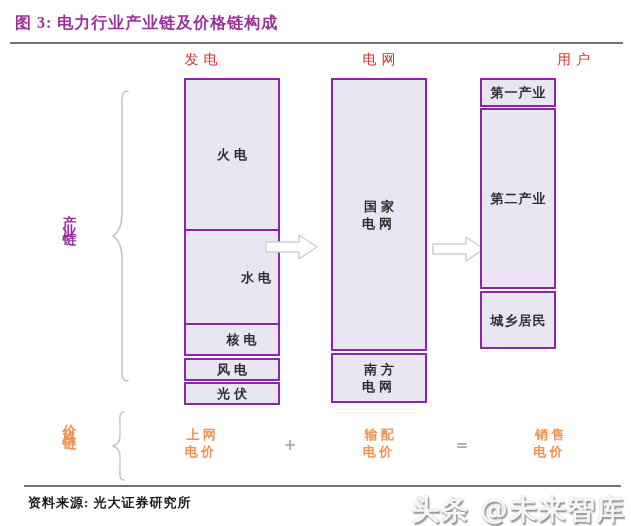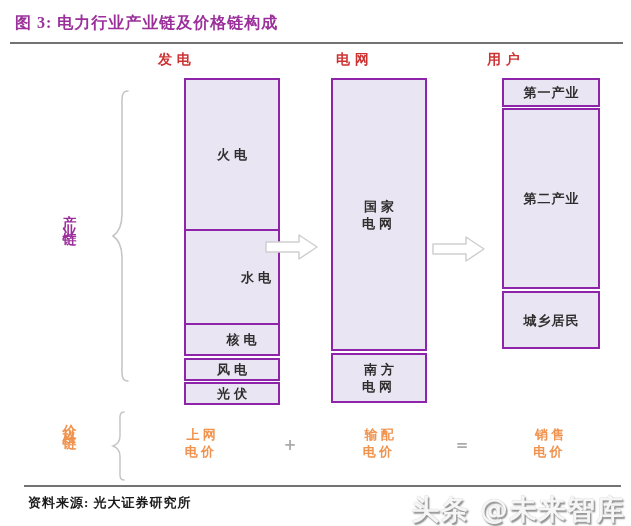--- a/index.html
+++ b/index.html
@@ -19,32 +19,32 @@
   .title{
     position:absolute;left:15px;top:13px;
     font-size:16px;font-weight:bold;color:var(--title_purple,#9B309B);
     letter-spacing:1px;white-space:nowrap;
   }
   .rule{position:absolute;background:var(--line_gray,#737373);}
   .top-rule{left:10px;top:42px;width:613px;height:2px;}
   .bottom-rule{left:24px;top:485px;width:597px;height:2px;}
 
   .col-header{
-    position:absolute;top:51px;text-align:left;
-    font-size:14px;font-weight:bold;color:var(--header_red,#CC3333);
+    position:absolute;top:51px;text-align:center;
+    font-size:14px;font-weight:normal;color:var(--header_red,#CC3333);
     letter-spacing:0.35em;text-indent:0.35em;
   }
   .h1{left:153px;width:96px;}
   .h2{left:331px;width:96px;}
-  .h3{left:482px;width:95px;}
+  .h3{left:526px;width:95px;}
 
   .col{position:absolute;top:78px;}
   .col1{left:153px;width:96px;margin-left:31px;}
   .col2{left:331px;width:96px;}
-  .col3{left:502px;width:98px;}
+  .col3{left:480px;width:76px;}
 
   .groupbox,.segbox{
     box-sizing:border-box;border:2px solid var(--box_border,#8E24AA);
     background:var(--box_fill,#EAE5F2);
   }
   .seg,.segbox{
     box-sizing:border-box;display:flex;align-items:center;justify-content:center;
     font-size:13px;font-weight:bold;color:#2e2e2e;
   }
   .seg span,.segbox span{

